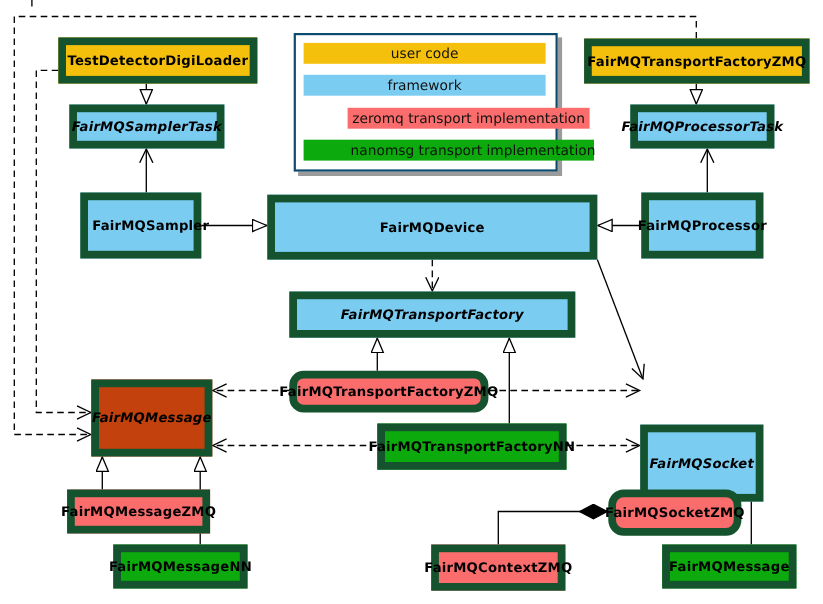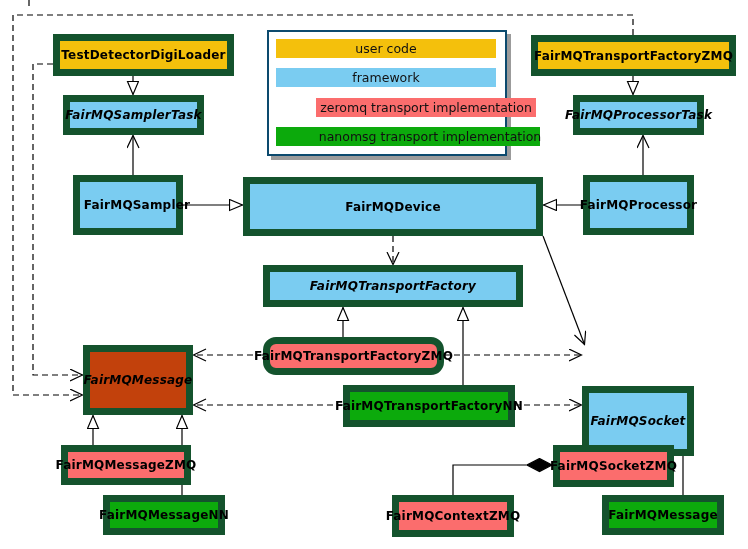--- a/index.html
+++ b/index.html
@@ -83,17 +83,17 @@
   <div class="node" style="left: 73px; top: 175px; width: 110px; height: 60px; background: rgb(122, 204, 241); padding-left: 18px;">FairMQSampler</div>
   <div class="node" style="left: 243px; top: 177px; width: 300px; height: 59px; background: rgb(122, 204, 241);">FairMQDevice</div>
   <div class="node" style="left: 583px; top: 175px; width: 111px; height: 60px; background: rgb(122, 204, 241);">FairMQProcessor</div>
   <div class="node abstract" style="left: 263px; top: 265px; width: 260px; height: 42px; background: rgb(122, 204, 241);">FairMQTransportFactory</div>
   <div class="node" style="left: 263px; top: 337px; width: 181px; height: 38px; background: rgb(251, 109, 109); border-radius: 13px;">FairMQTransportFactoryZMQ</div>
   <div class="node" style="left: 343px; top: 385px; width: 172px; height: 42px; background: rgb(12, 170, 12);">FairMQTransportFactoryNN</div>
   <div class="node abstract" style="left: 83px; top: 345px; width: 110px; height: 70px; background: #c2410c;">FairMQMessage</div>
   <div class="node abstract" style="left: 582px; top: 345px; width: 112px; height: 70px; background: rgb(122, 204, 241); margin-top: 41px;">FairMQSocket</div>
   <div class="node" style="left: 33px; top: 445px; width: 130px; height: 40px; background: rgb(251, 109, 109); margin-left: 28px;">FairMQMessageZMQ</div>
   <div class="node" style="left: 103px; top: 495px; width: 122px; height: 40px; background: rgb(12, 170, 12);">FairMQMessageNN</div>
-  <div class="node" style="left: 553px; top: 445px; width: 121px; height: 42px; background: rgb(251, 109, 109);">FairMQSocketZMQ</div>
+  <div class="node" style="left: 553px; top: 445px; width: 121px; height: 42px; background: rgb(251, 109, 109); border-radius: 14px;">FairMQSocketZMQ</div>
   <div class="node" style="left: 602px; top: 495px; width: 122px; height: 40px; background: rgb(12, 170, 12);">FairMQMessage</div>
   <div class="node" style="left: 392px; top: 495px; width: 122px; height: 42px; background: rgb(251, 109, 109);">FairMQContextZMQ</div>
 
 </div>
 
 </body></html>

